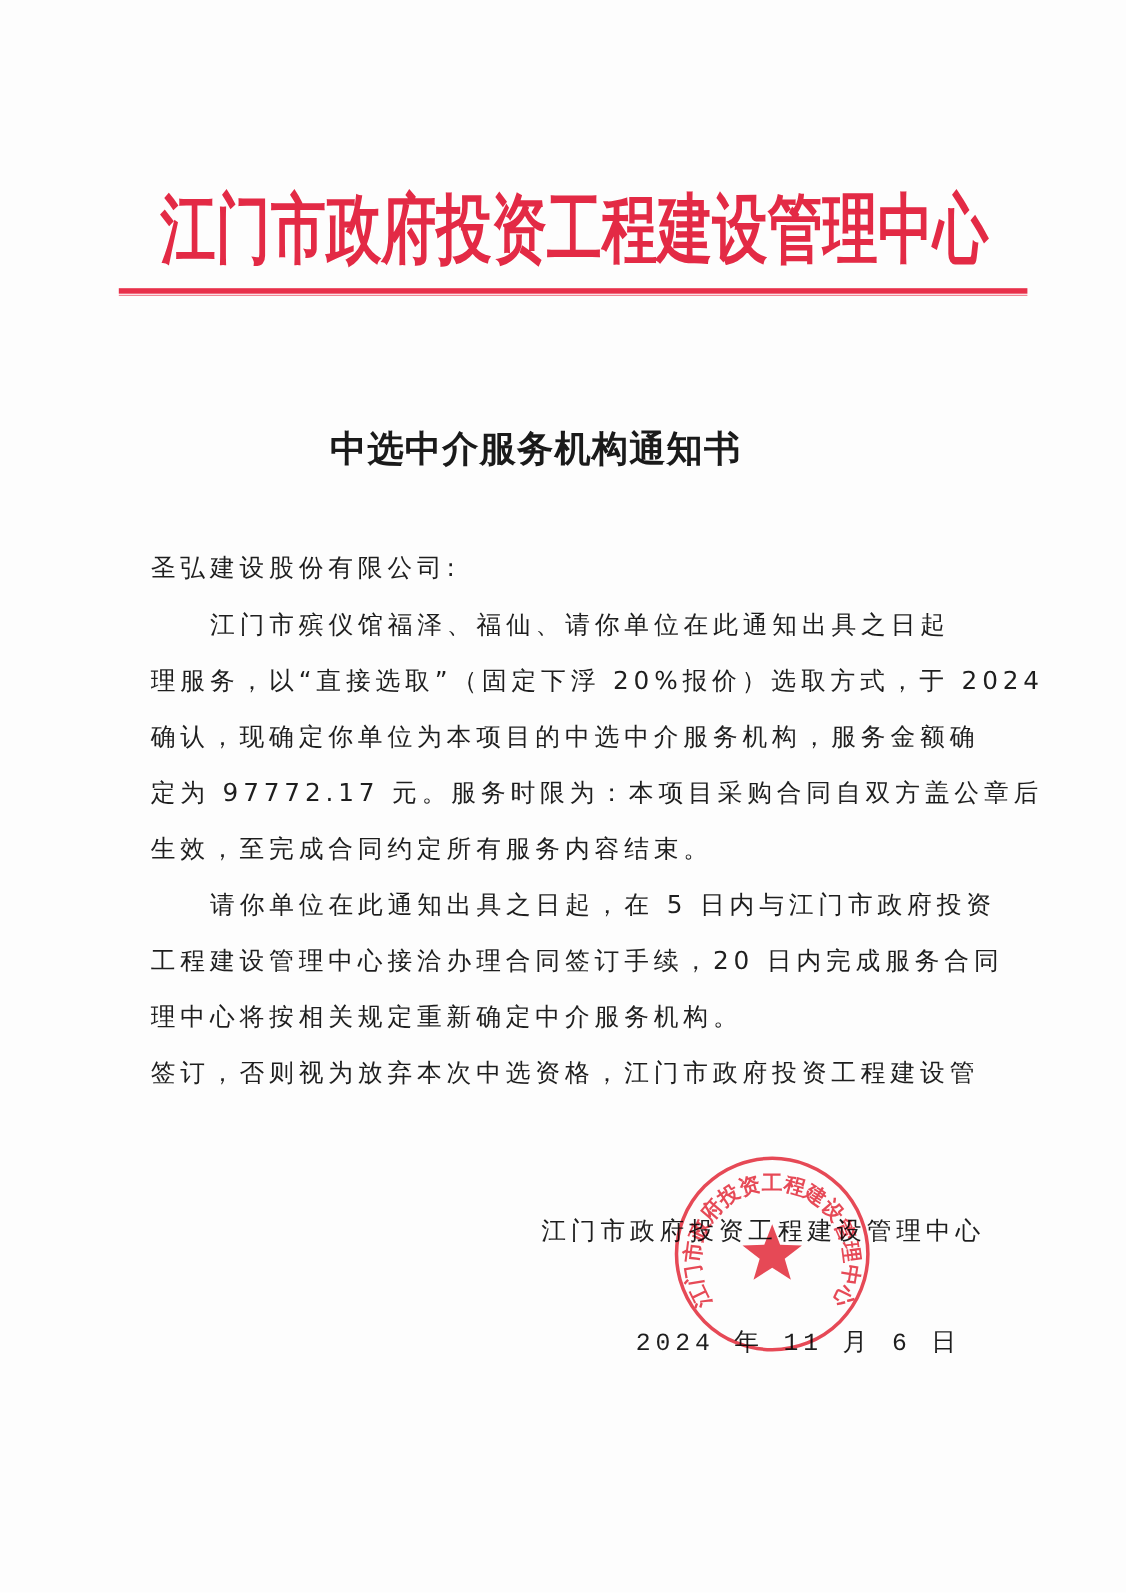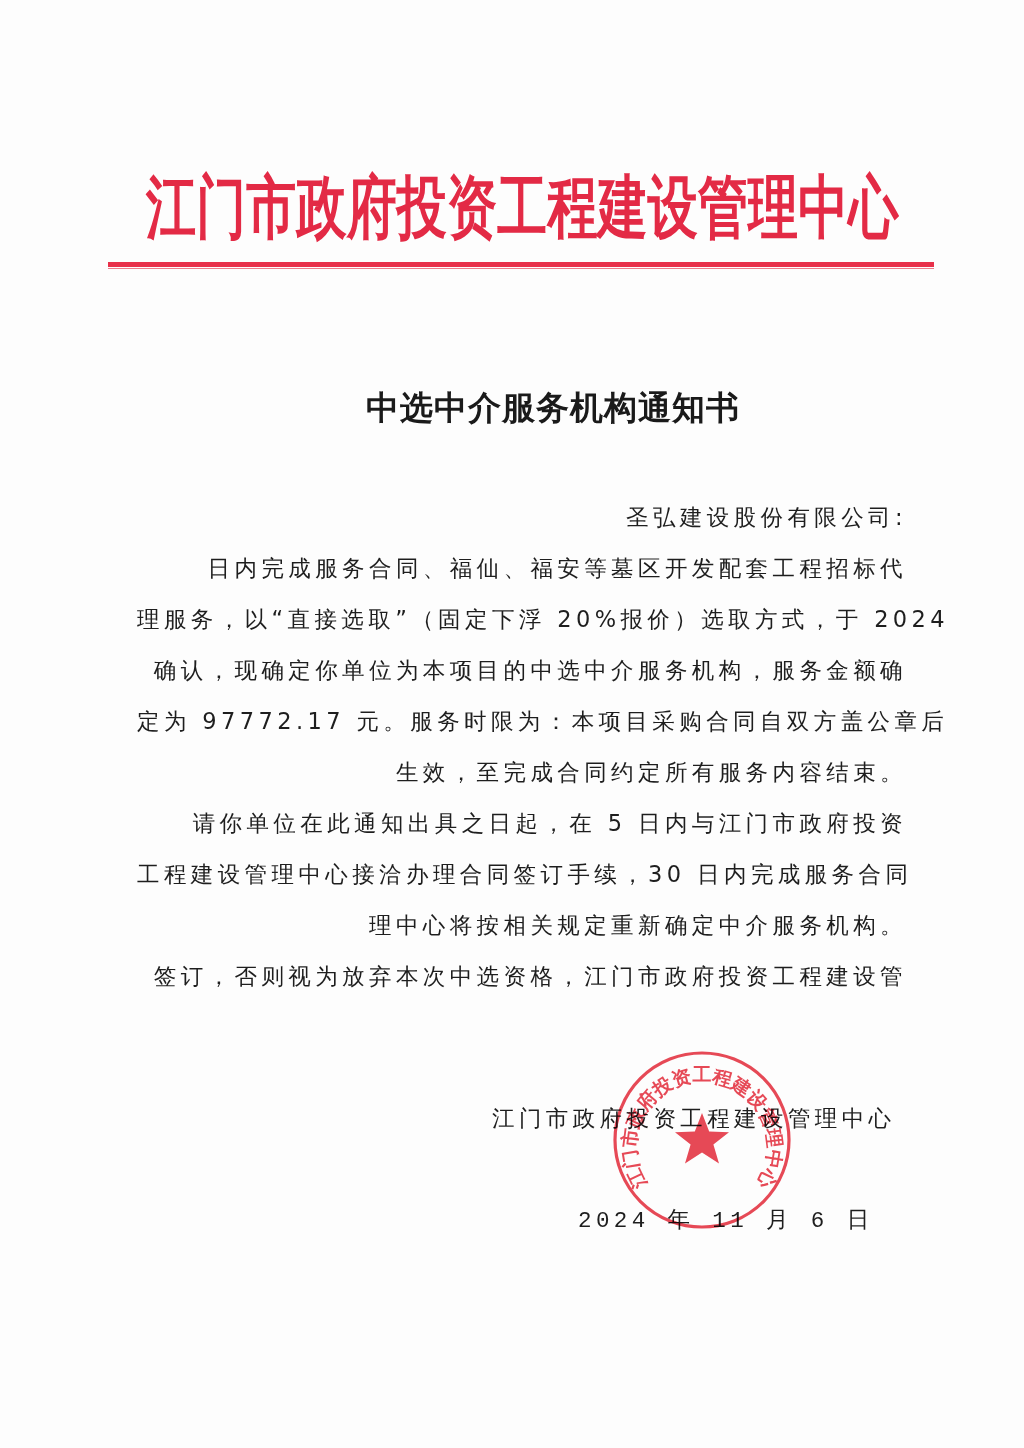--- a/index.html
+++ b/index.html
@@ -53,40 +53,39 @@
     }
     .rule.thick { top: 262px; height: 5px; }
     .rule.thin { top: 268px; height: 1px; background: #f07a8a; }
 
     
     .doc-title {
       position: absolute;
       left: 300px;
       top: 386px;
       width: 440px;
-      text-align: right;
+      text-align: left;
       font-family: "DejaVu Serif", "Liberation Serif", serif;
       font-size: 33px;
       font-weight: bold;
       letter-spacing: 1px;
       color: #1a1a1a;
     }
 
     
     .body-block {
       position: absolute;
       left: 137px;
       top: 492px;
       width: 770px;
       font-family: "DejaVu Sans", "Liberation Sans", sans-serif;
       font-size: 22.5px;
       line-height: 51px;
       letter-spacing: 4.4px;
       color: #1e1e1e;
-      text-align: right;
     }
     .line {
       white-space: nowrap;
       height: 51px;
     }
     .indent { padding-left: 54px; }
 
     
     .signature-org {
       position: absolute;
@@ -147,30 +146,30 @@
     </div>
   <div class="rule thick"></div>
   <div class="rule thin"></div>
 
   <div class="doc-title">中选中介服务机构通知书</div>
 
   <div class="body-block">
     <div class="line">圣弘建设股份有限公司:</div>
 
     <div>
-      <div class="line indent">日内完成服务合同、福仙、福安等墓区开发配套工程招标代</div>
+      <div class="line indent">江门市殡仪馆福泽、福仙、请你单位在此通知出具之日起</div>
       <div class="line">理服务，以“直接选取”（固定下浮 20%报价）选取方式，于 2024</div>
       <div class="line">确认，现确定你单位为本项目的中选中介服务机构，服务金额确</div>
       <div class="line">定为 97772.17 元。服务时限为：本项目采购合同自双方盖公章后</div>
       <div class="line">生效，至完成合同约定所有服务内容结束。</div>
     </div>
 
     <div>
       <div class="line indent">请你单位在此通知出具之日起，在 5 日内与江门市政府投资</div>
-      <div class="line">工程建设管理中心接洽办理合同签订手续，30 日内完成服务合同</div>
+      <div class="line">工程建设管理中心接洽办理合同签订手续，20 日内完成服务合同</div>
       <div class="line">理中心将按相关规定重新确定中介服务机构。</div>
       <div class="line">签订，否则视为放弃本次中选资格，江门市政府投资工程建设管</div>
     </div>
   </div>
 
   <div class="signature-org">江门市政府投资工程建设管理中心</div>
   <div class="signature-date">2024 年 11 月 6 日</div>
 
   <svg class="stamp" viewBox="0 0 182 182" xmlns="http://www.w3.org/2000/svg">
     <defs>

